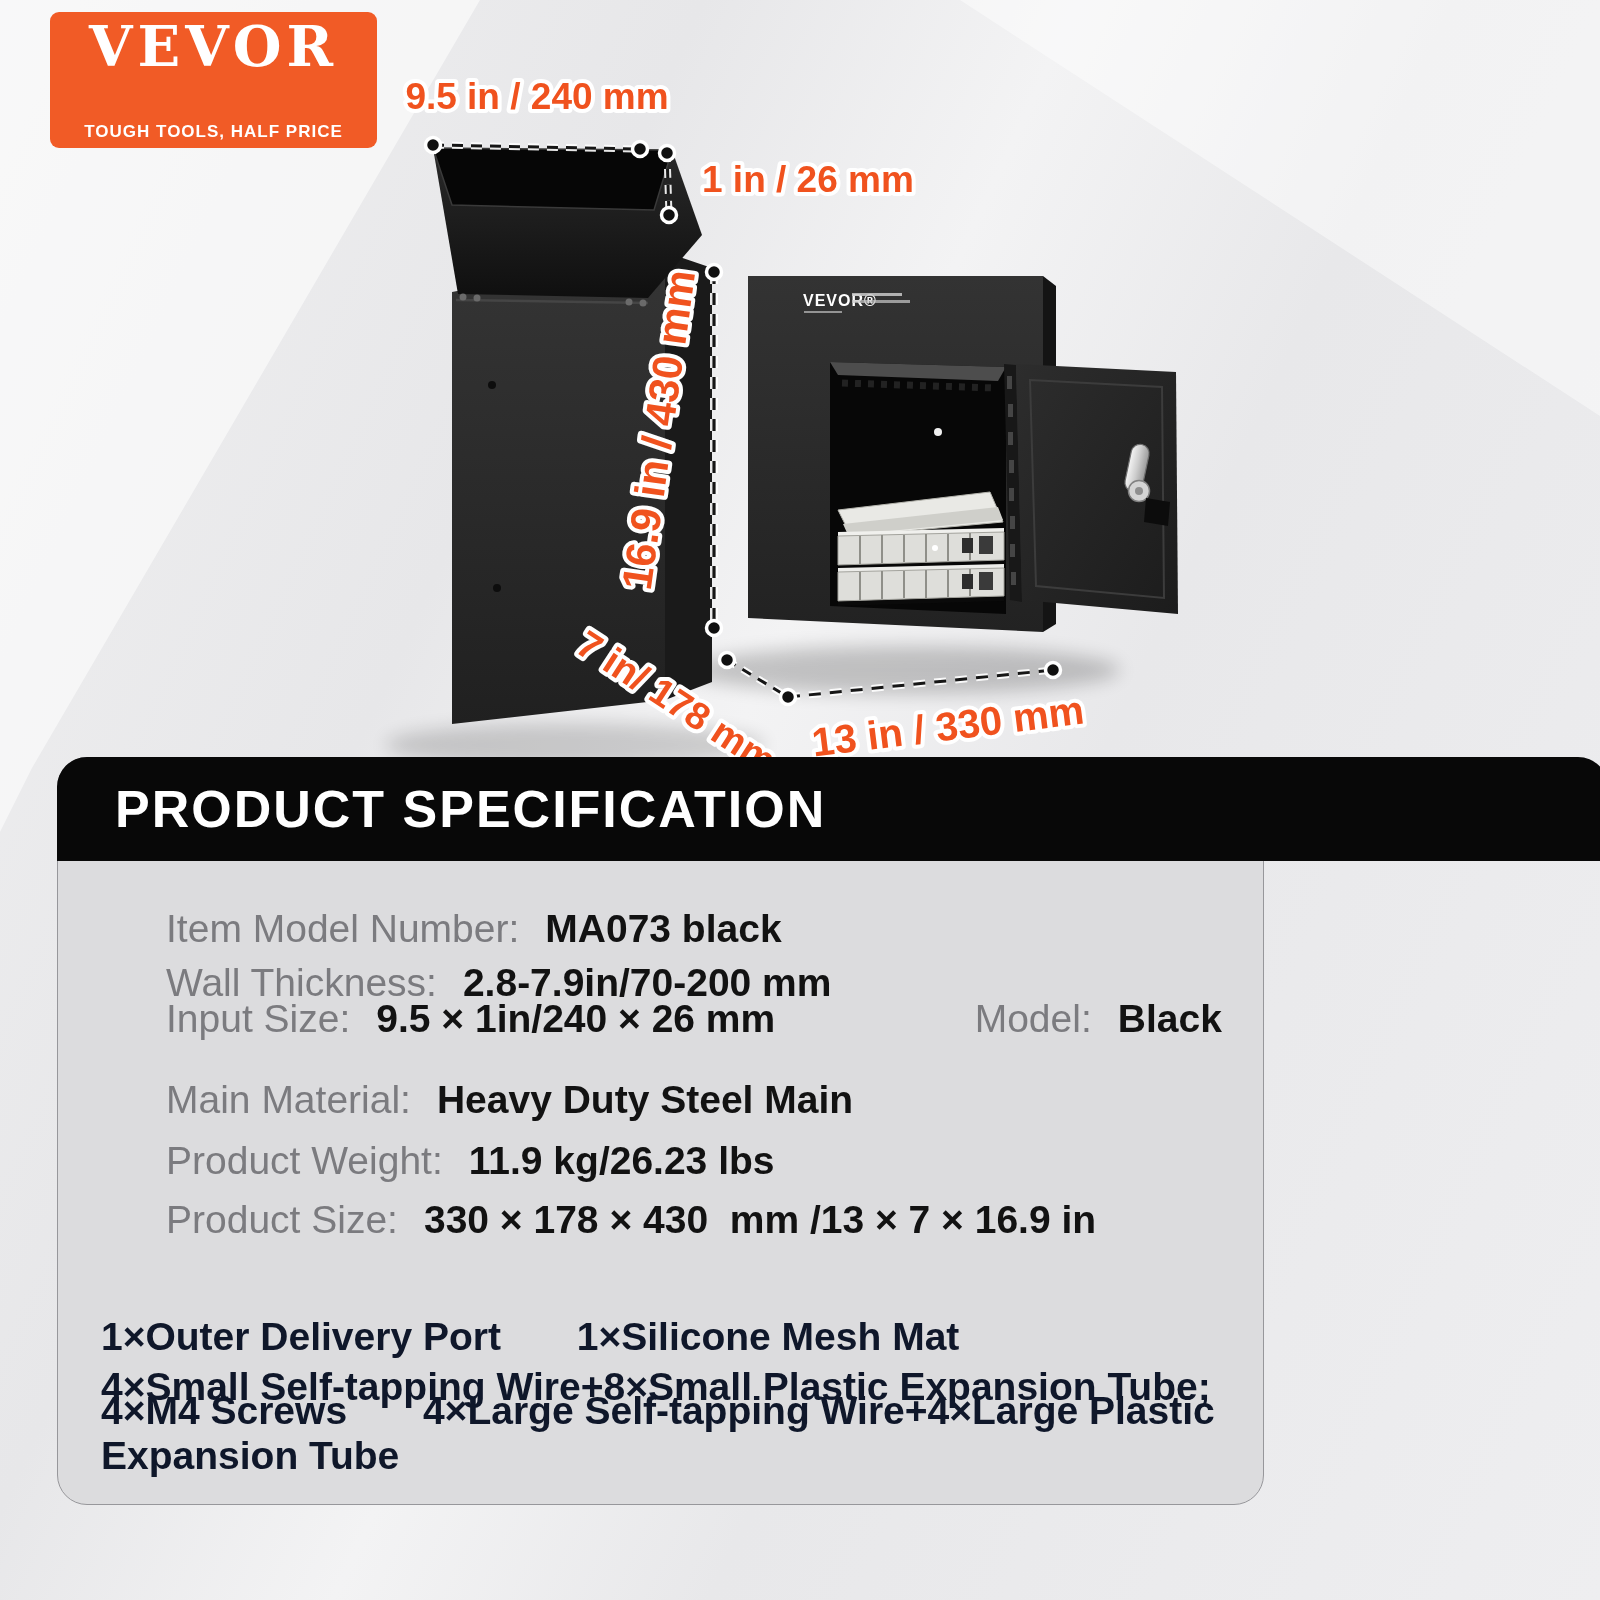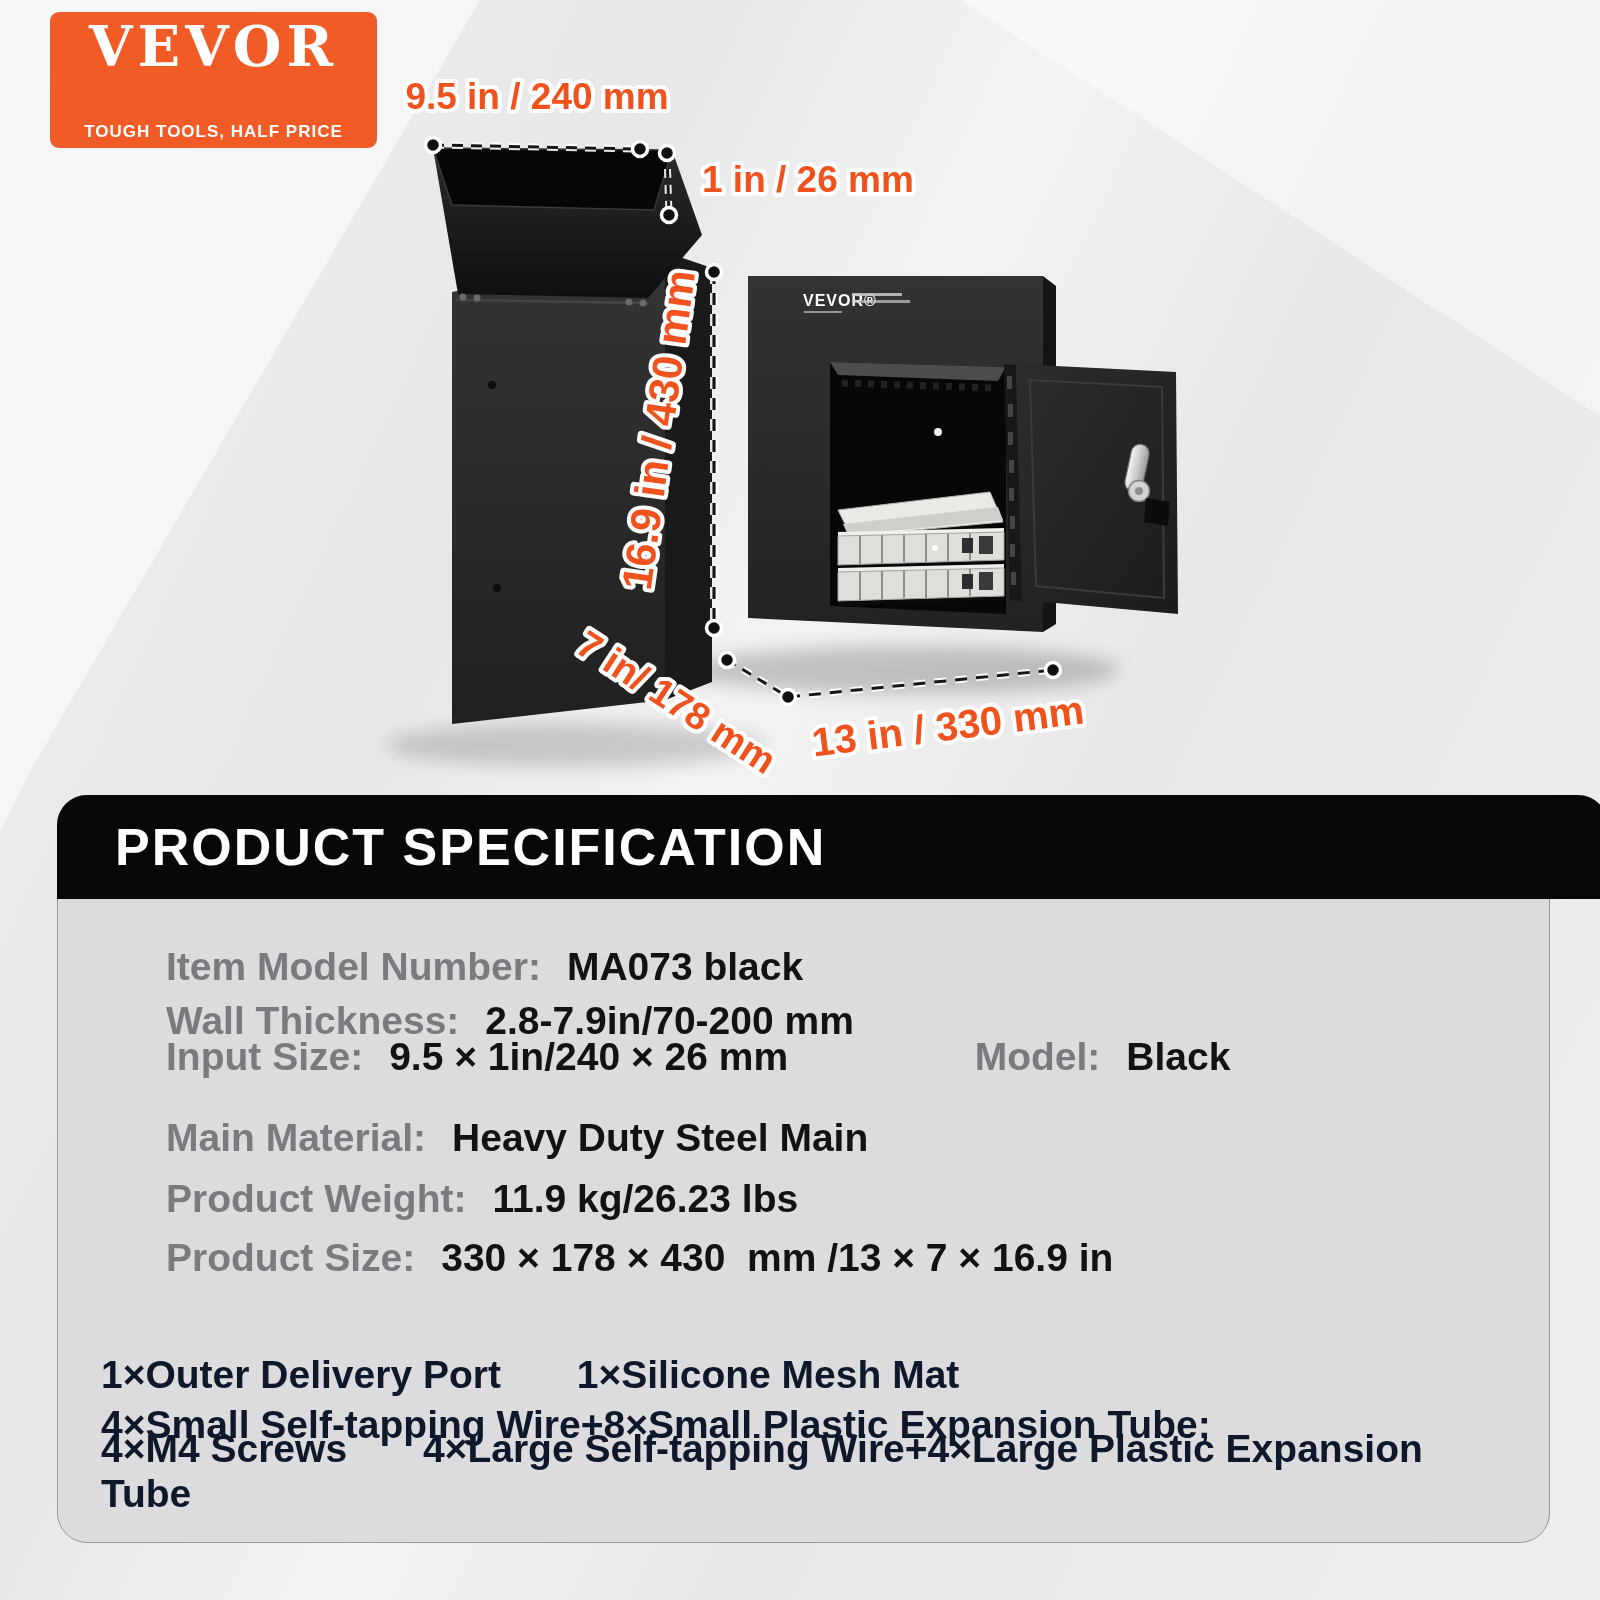--- a/index.html
+++ b/index.html
@@ -13,27 +13,27 @@
   .wedge2{position:absolute;inset:0;background:rgba(255,255,255,.45);
     clip-path:polygon(60% 0,100% 0,100% 26%);pointer-events:none;}
 
   
   .logo{position:absolute;left:50px;top:12px;width:327px;height:136px;border-radius:9px;
     background:#f15b26;color:#fff;display:flex;flex-direction:column;align-items:center;justify-content:center;gap:48px;}
   .logo .word{font-family:"DejaVu Serif", serif;font-weight:bold;font-size:56px;letter-spacing:5px;line-height:1;}
   .logo .tag{font-size:17px;font-weight:bold;letter-spacing:1px;}
 
   
-  .panel{position:absolute;left:57px;top:795px;width:1493px;height:748px;box-sizing:border-box;
+  .panel{position:absolute;left:57px;top:757px;width:1207px;height:748px;box-sizing:border-box;
     background:#dcdcde;border:1px solid #97979b;border-radius:30px;}
   .panel-header{position:absolute;left:-1px;top:-1px;width:1493px;height:104px;background:#080808;
     border-radius:30px 30px 0 0;display:flex;align-items:center;padding-left:58px;box-sizing:content-box;}
   .panel-title{color:#fff;font-size:52px;font-weight:bold;letter-spacing:2px;}
   .spec-row{position:absolute;left:43px;right:30px;transform:translateY(-50%);font-size:39px;line-height:1.15;white-space:pre-wrap;}
-  .spec-label{color:#7b7b7f;font-weight:bold;}
+  .spec-label{color:#7b7b7f;font-weight:normal;}
   .spec-value{color:#121212;font-weight:bold;margin-left:26px;margin-top:48px;}
   .spec-extra{color:#0f172a;font-weight:bold;}
   .pair2{position:absolute;left:787px;top:0;}
 
   svg text{font-family:"Liberation Sans", sans-serif;}
   .dim-label{font-weight:bold;fill:#f0521e;stroke:#ffffff;stroke-width:8px;paint-order:stroke;stroke-linejoin:round;}
 </style>
 </head>
 <body>
 

